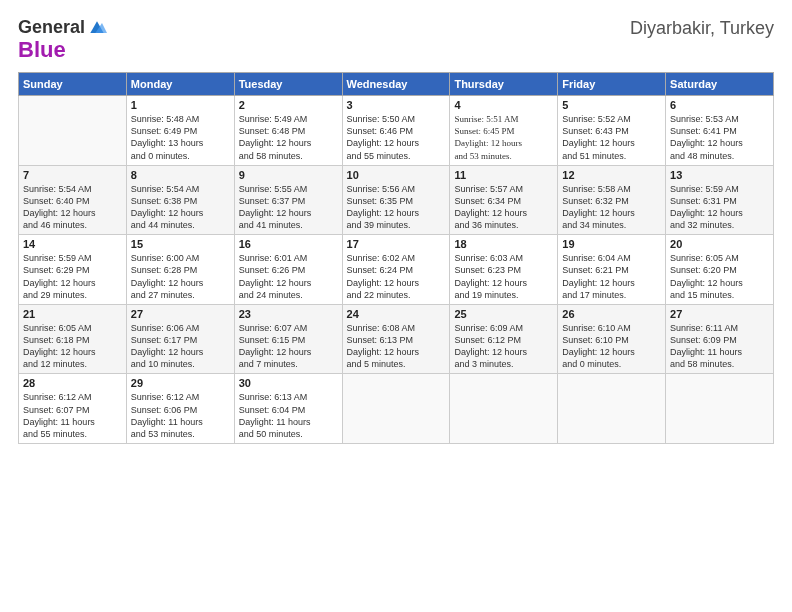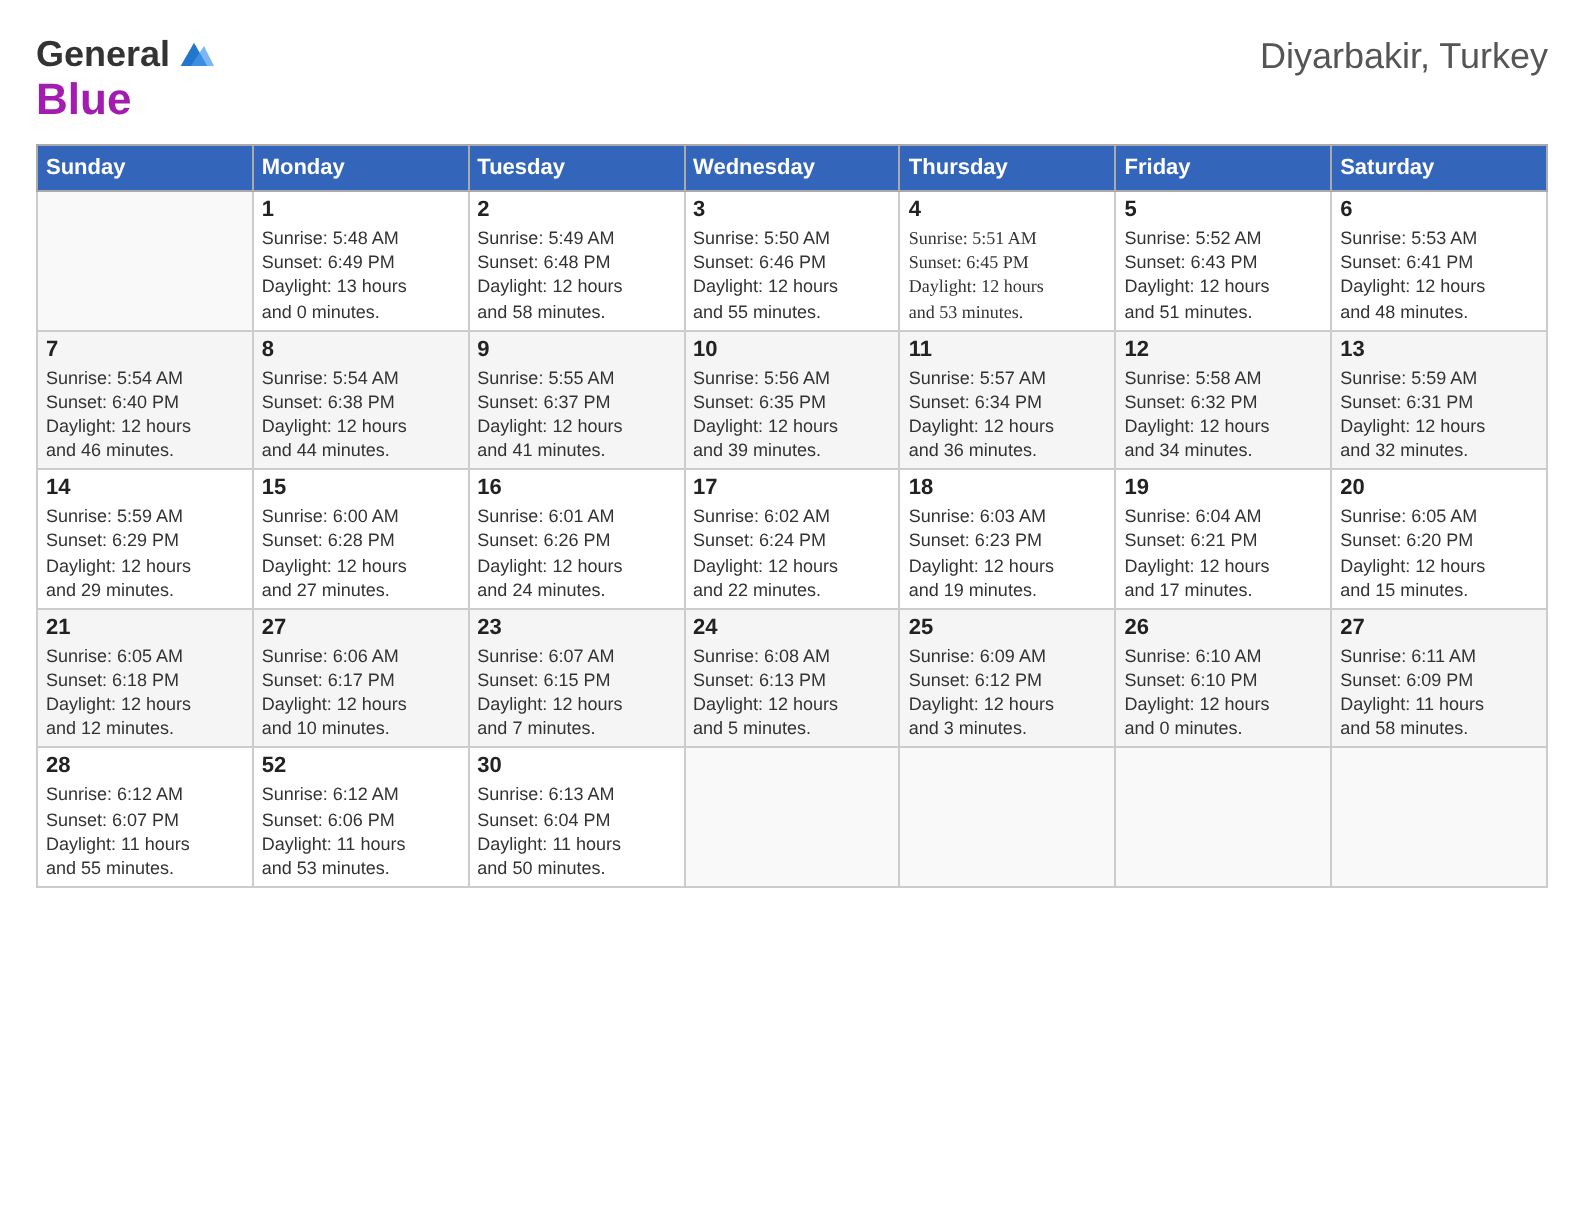--- a/index.html
+++ b/index.html
@@ -331,21 +331,21 @@
         </tr>
         <tr>
           <td>
             <div class="day-num">28</div>
             <div class="day-info" style="white-space: pre-line;">Sunrise: 6:12 AM
 Sunset: 6:07 PM
 Daylight: 11 hours
 and 55 minutes.</div>
           </td>
           <td>
-            <div class="day-num">52</div>
+            <div class="day-num">29</div>
             <div class="day-info" style="white-space: pre-line;">Sunrise: 6:12 AM
 Sunset: 6:06 PM
 Daylight: 11 hours
 and 53 minutes.</div>
           </td>
           <td>
             <div class="day-num">30</div>
             <div class="day-info" style="white-space: pre-line;">Sunrise: 6:13 AM
 Sunset: 6:04 PM
 Daylight: 11 hours

